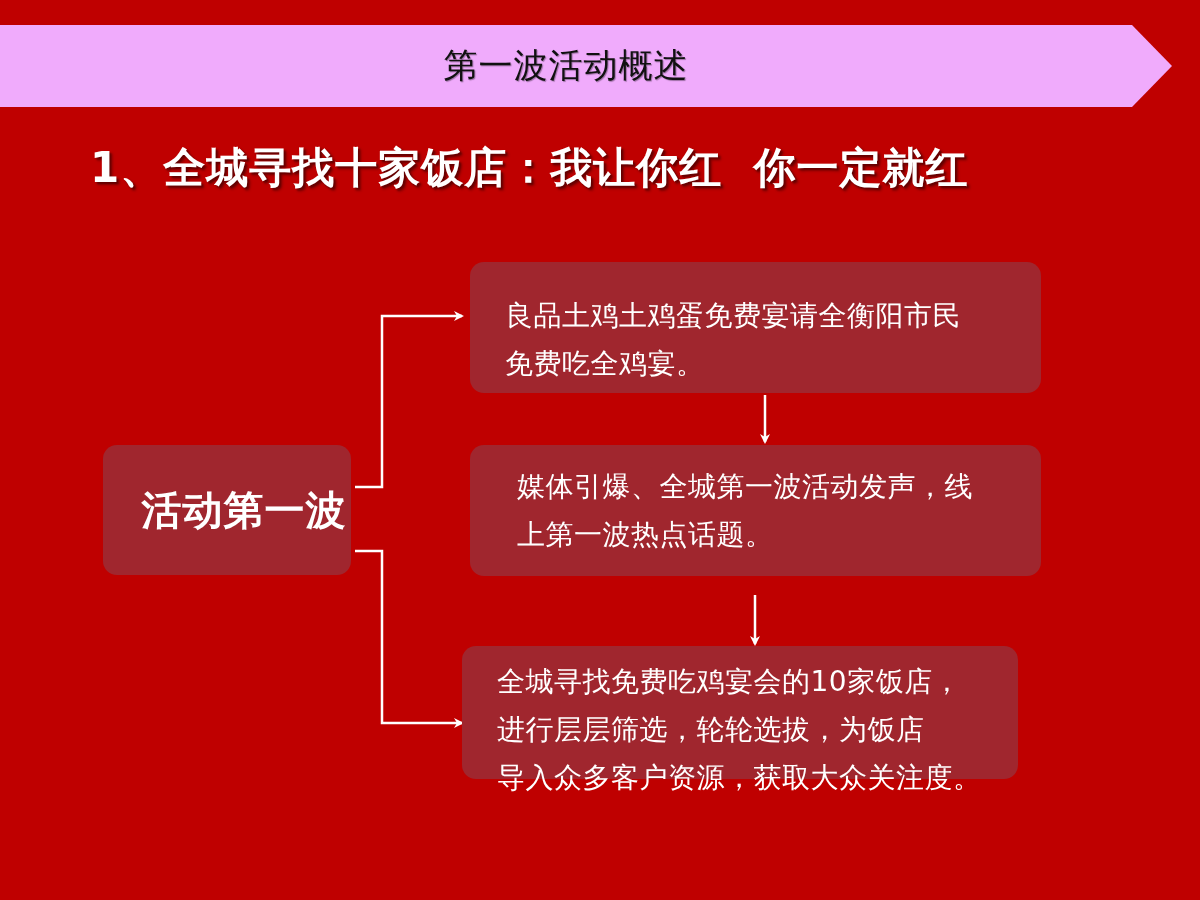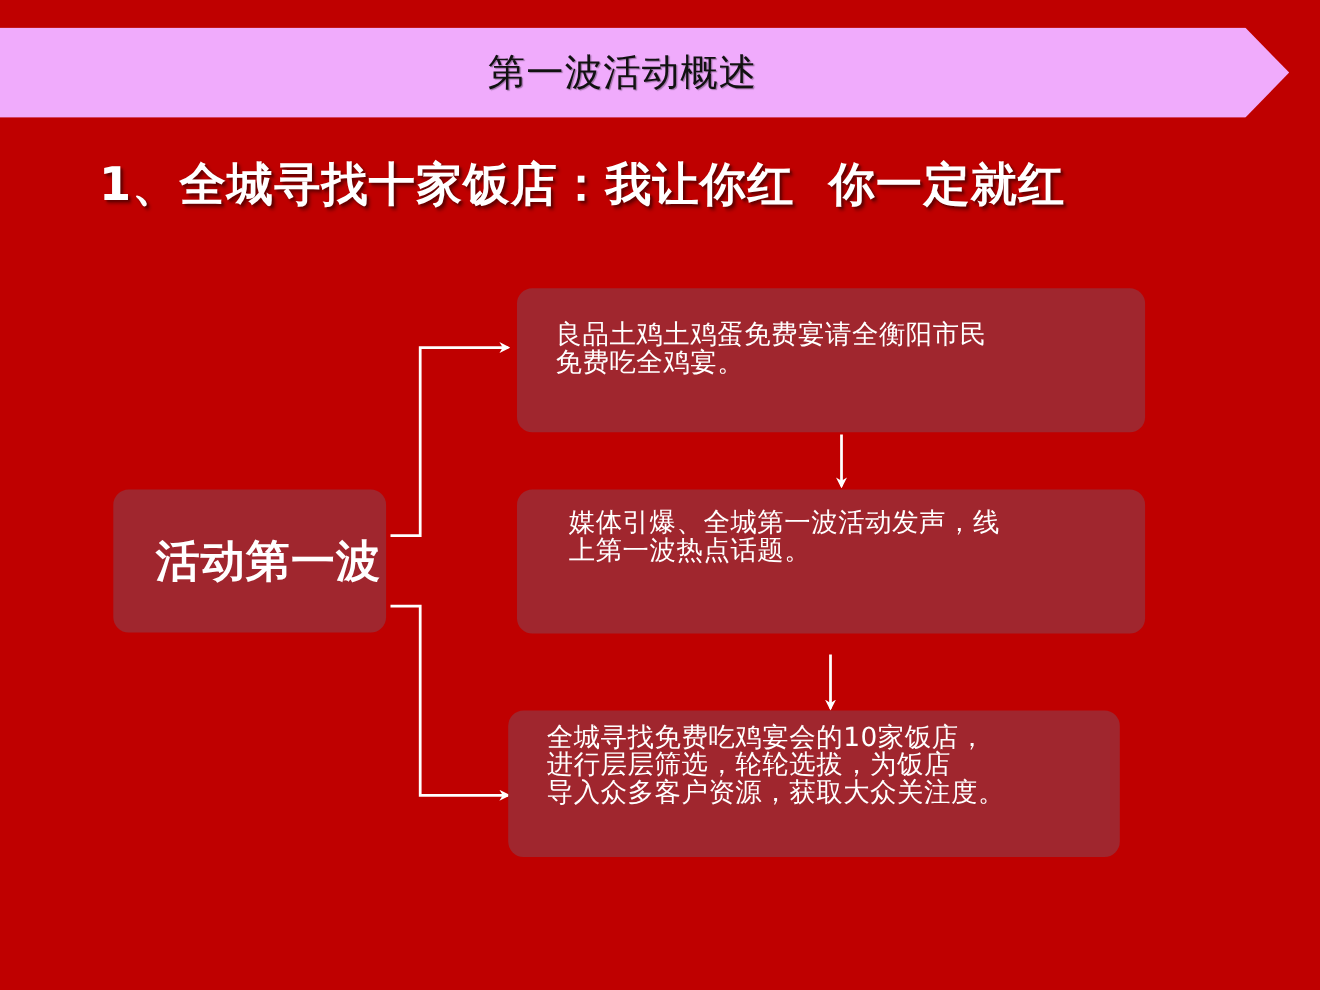--- a/index.html
+++ b/index.html
@@ -32,21 +32,21 @@
       color: #ffffff; box-sizing: border-box; padding-left: 34px;
     }
     .main-box {
       left: 103px; top: 445px; width: 248px; height: 130px;
       display: flex; align-items: center; justify-content: center;
     }
     .main-label { font-size: 40px; font-weight: bold; letter-spacing: 1px; }
     .step1 { left: 470px; top: 262px; width: 571px; height: 131px; padding: 30px 0 0 35px; }
     .step2 { left: 470px; top: 445px; width: 571px; height: 131px; padding: 18px 0 0 47px; }
     .step3 { left: 462px; top: 646px; width: 556px; height: 133px; padding: 12px 0 0 35px; }
-    .step-text { font-size: 24px; line-height: 25px; white-space: pre-line; letter-spacing: 0.5px; }
+    .step-text { font-size: 28px; line-height: 48px; white-space: pre-line; letter-spacing: 0.5px; }
     svg.connectors { position: absolute; left: 0; top: 0; }
   </style>
 </head>
 <body>
 
 <div class="banner">
   <span class="banner-title">第一波活动概述</span>
 </div>
 
 <div class="subtitle">1、全城寻找十家饭店：我让你红  你一定就红</div>

